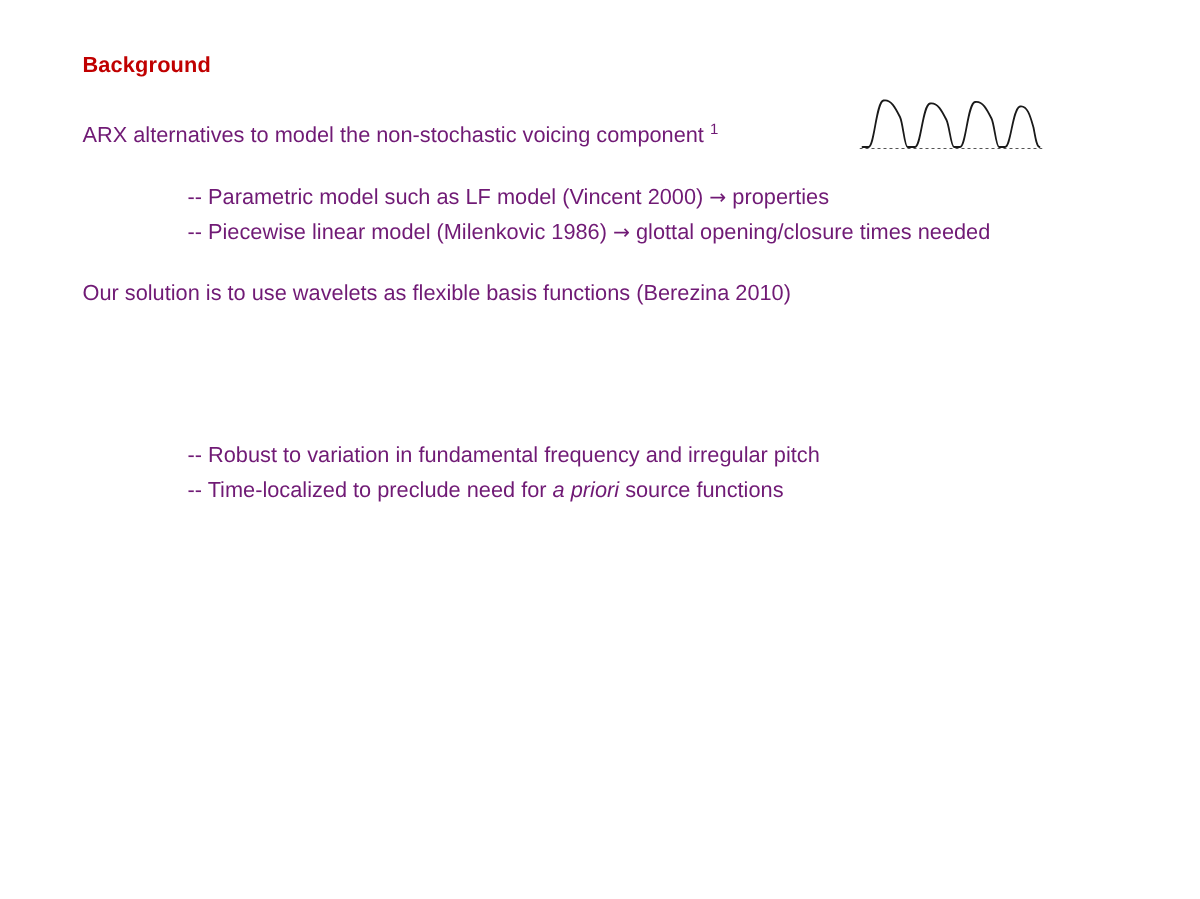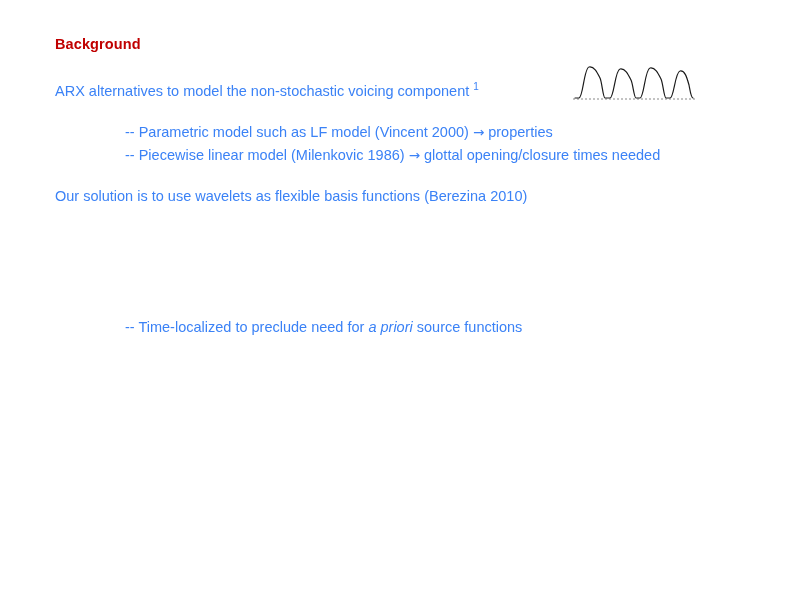--- a/index.html
+++ b/index.html
@@ -25,21 +25,21 @@
     left: 55px;
     top: 36px;
     font-size: 14.5px;
     font-weight: bold;
     color: #c00000;
     letter-spacing: 0.1px;
   }
   .line {
     position: absolute;
     font-size: 14.5px;
-    color: #3b82f6;
+    color: #701a75;
     white-space: nowrap;
     line-height: 1.35;
   }
   .lead-1 {
     left: 55px;
     top: 80px;
   }
   .bullet-a {
     left: 125px;
     top: 123px;
@@ -93,20 +93,21 @@
   <div class="line bullet-a">
     <span>-- Parametric model such as LF model (Vincent 2000) </span><span class="arrow">→</span><span> properties</span>
   </div>
 
   <div class="line bullet-b">
     <span>-- Piecewise linear model (Milenkovic 1986) </span><span class="arrow">→</span><span> glottal opening/closure times needed</span>
   </div>
 
   <div class="line lead-2">Our solution is to use wavelets as flexible basis functions (Berezina 2010)</div>
 
+  <div class="line bullet-c">-- Robust to variation in fundamental frequency and irregular pitch</div>
 
   <div class="line bullet-d">
     <span>-- Time-localized to preclude need for </span><span class="ital">a priori</span><span> source functions</span>
   </div>
 
   <div class="waveform">
     <svg viewBox="0 0 122 48" width="122" height="48" xmlns="http://www.w3.org/2000/svg">
       <path d="M2,40 L6,40 C10,40 11,10 16,9 C21,8 24,14 27,20 C29,24 30,40 32,40 L36,40 L37,40 C41,40 42,12 47,11 C52,10 55,16 58,22 C60,26 61,40 63,40 L67,40 C71,40 72,11 77,10 C82,9 85,15 88,21 C90,25 91,40 93,40 L97,40 C101,40 102,14 107,13 C112,12 114,20 116,27 C117,32 118,40 120,40" fill="none" stroke="#1a1a1a" stroke-width="1.2" stroke-linejoin="round" stroke-linecap="round"></path>
       <path d="M0,41 L122,41" fill="none" stroke="#555555" stroke-width="0.7" stroke-dasharray="2,2"></path>
     </svg>

